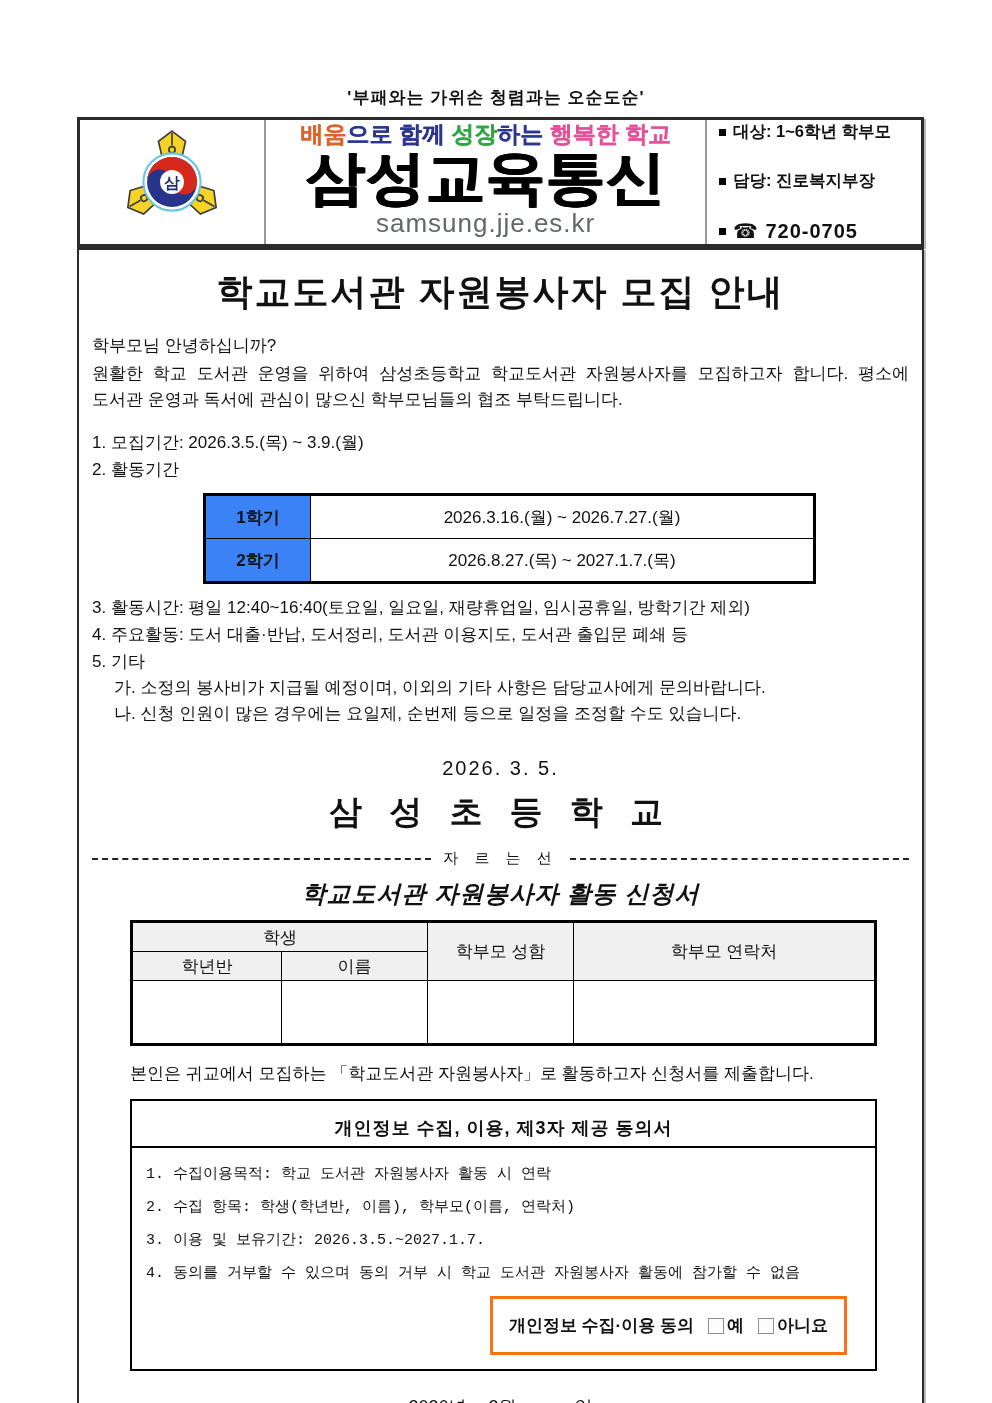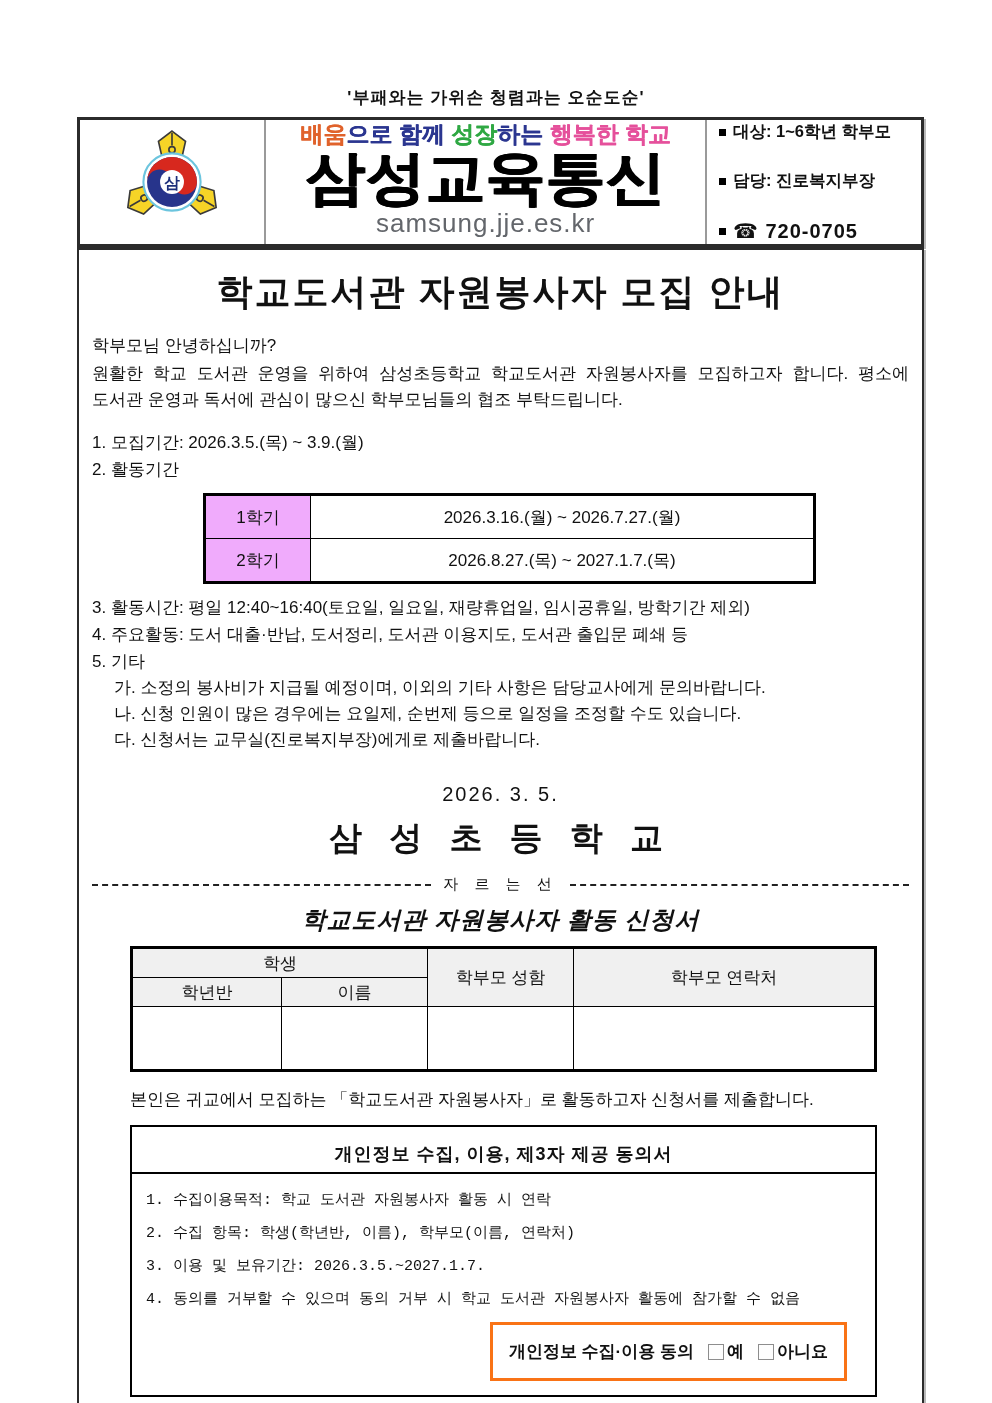--- a/index.html
+++ b/index.html
@@ -54,21 +54,21 @@
   .num-item{font-size:17px;line-height:27px;}
   .sub-item{font-size:17px;line-height:26px;padding-left:22px;}
   
   .semester-table{
     border-collapse:collapse;margin:10px 0 10px 111px;
   }
   .semester-table td{
     border:1px solid #000;font-size:17px;text-align:center;vertical-align:middle;
   }
   .semester-table{border:3px solid #000;}
-  .semester-table .term{width:102px;height:40px;background:#f0abfc;font-weight:normal;}
+  .semester-table .term{width:102px;height:40px;background:#3b82f6;font-weight:bold;}
   .semester-table .period{width:500px;height:40px;}
   
   .notice-date{text-align:center;font-size:20px;margin-top:30px;letter-spacing:2px;}
   .school-sign{text-align:center;font-size:33px;font-weight:900;letter-spacing:9px;margin-top:10px;}
   
   .cutline{display:flex;align-items:center;gap:12px;margin:14px 0 10px 0;}
   .cutline .dash{flex:1;height:0;border-top:2px dashed #222;}
   .cutline .cutline-label{font-size:15px;letter-spacing:6px;white-space:nowrap;}
   .app-title{text-align:center;font-size:24px;font-weight:900;letter-spacing:1px;margin:2px 0 10px 0;font-style:italic;}
   
@@ -177,21 +177,20 @@
             <td class="period">2026.8.27.(목) ~ 2027.1.7.(목)</td>
           </tr>
         </tbody>
       </table>
 
       <div class="num-item">3. 활동시간: 평일 12:40~16:40(토요일, 일요일, 재량휴업일, 임시공휴일, 방학기간 제외)</div>
       <div class="num-item">4. 주요활동: 도서 대출·반납, 도서정리, 도서관 이용지도, 도서관 출입문 폐쇄 등</div>
       <div class="num-item">5. 기타</div>
       <div class="sub-item">가. 소정의 봉사비가 지급될 예정이며, 이외의 기타 사항은 담당교사에게 문의바랍니다.</div>
       <div class="sub-item">나. 신청 인원이 많은 경우에는 요일제, 순번제 등으로 일정을 조정할 수도 있습니다.</div>
-      <div class="sub-item">다. 신청서는 교무실(진로복지부장)에게로 제출바랍니다.</div>
     </div>
 
     <div class="notice-date">2026. 3. 5.</div>
     <div class="school-sign">삼 성 초 등 학 교</div>
 
     <div class="cutline">
       <div class="dash"></div>
       <div class="cutline-label">자 르 는 선</div>
       <div class="dash"></div>
     </div>

